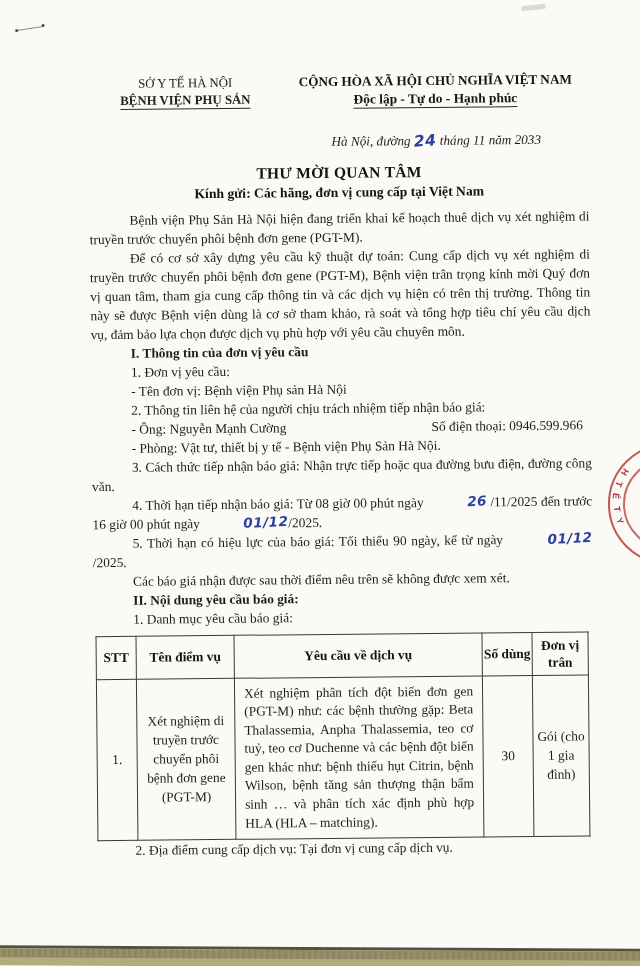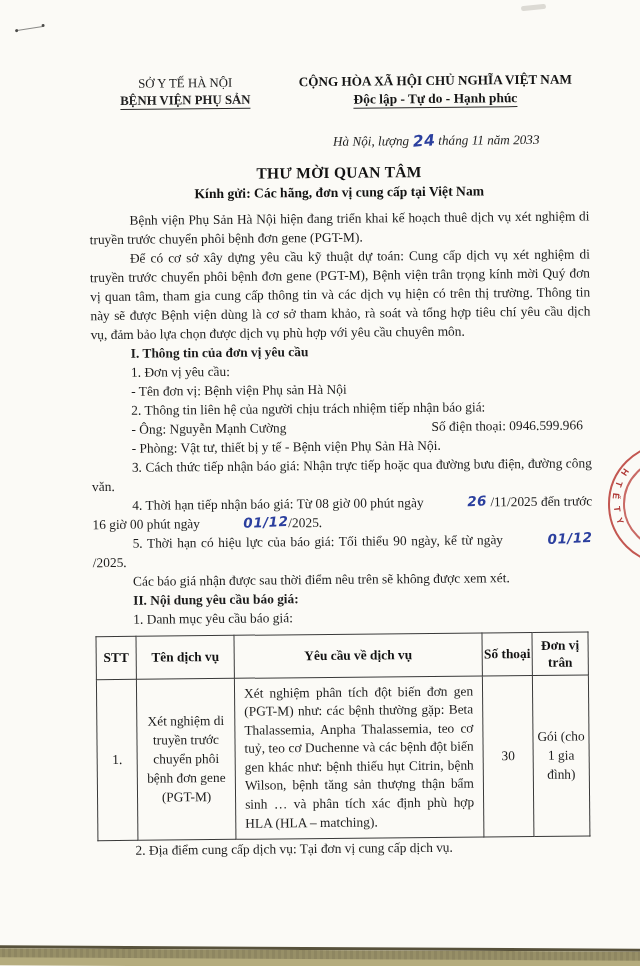--- a/index.html
+++ b/index.html
@@ -77,21 +77,21 @@
         <div class="l1">SỞ Y TẾ HÀ NỘI</div>
         <div class="l2"><span class="u">BỆNH VIỆN PHỤ SẢN</span></div>
       </div>
       <div class="hdr-right">
         <div class="l1">CỘNG HÒA XÃ HỘI CHỦ NGHĨA VIỆT NAM</div>
         <div class="l2"><span class="u">Độc lập - Tự do - Hạnh phúc</span></div>
       </div>
     </div>
 
     <div class="date">
-      <span>Hà Nội, lượng</span>
+      <span>Hà Nội, đường</span>
       <span class="hand hand-day">24</span>
       <span>tháng 11 năm 2033</span>
     </div>
 
     <div class="title">THƯ MỜI QUAN TÂM</div>
     <div class="subtitle">Kính gửi: Các hãng, đơn vị cung cấp tại Việt Nam</div>
 
     <p class="body first">Bệnh viện Phụ Sản Hà Nội hiện đang triển khai kế hoạch thuê dịch vụ xét nghiệm di truyền trước chuyển phôi bệnh đơn gene (PGT-M).</p>
     <p class="body">Để có cơ sở xây dựng yêu cầu kỹ thuật dự toán: Cung cấp dịch vụ xét nghiệm di truyền trước chuyển phôi bệnh đơn gene (PGT-M), Bệnh viện trân trọng kính mời Quý đơn vị quan tâm, tham gia cung cấp thông tin và các dịch vụ hiện có trên thị trường. Thông tin này sẽ được Bệnh viện dùng là cơ sở tham khảo, rà soát và tổng hợp tiêu chí yêu cầu dịch vụ, đảm bảo lựa chọn được dịch vụ phù hợp với yêu cầu chuyên môn.</p>
 
@@ -124,23 +124,23 @@
       <colgroup>
           <col style="width:40px">
           <col style="width:98px">
           <col style="width:248px">
           <col style="width:50px">
           <col style="width:56px">
         </colgroup>
       <tbody>
           <tr>
         <th>STT</th>
-        <th>Tên dịch vụ</th>
+        <th>Tên điểm vụ</th>
         <th>Yêu cầu về dịch vụ</th>
-        <th>Số thoại</th>
+        <th>Số dùng</th>
         <th>Đơn vị trân</th>
       </tr>
       <tr>
         <td class="stt">1.</td>
         <td class="name">Xét nghiệm di truyền trước chuyển phôi bệnh đơn gene (PGT-M)</td>
         <td class="req">Xét nghiệm phân tích đột biến đơn gen (PGT-M) như: các bệnh thường gặp: Beta Thalassemia, Anpha Thalassemia, teo cơ tuỷ, teo cơ Duchenne và các bệnh đột biến gen khác như: bệnh thiếu hụt Citrin, bệnh Wilson, bệnh tăng sản thượng thận bẩm sinh … và phân tích xác định phù hợp HLA (HLA – matching).</td>
         <td class="qty">30</td>
         <td class="unit">Gói (cho 1 gia đình)</td>
       </tr>
     </tbody>

